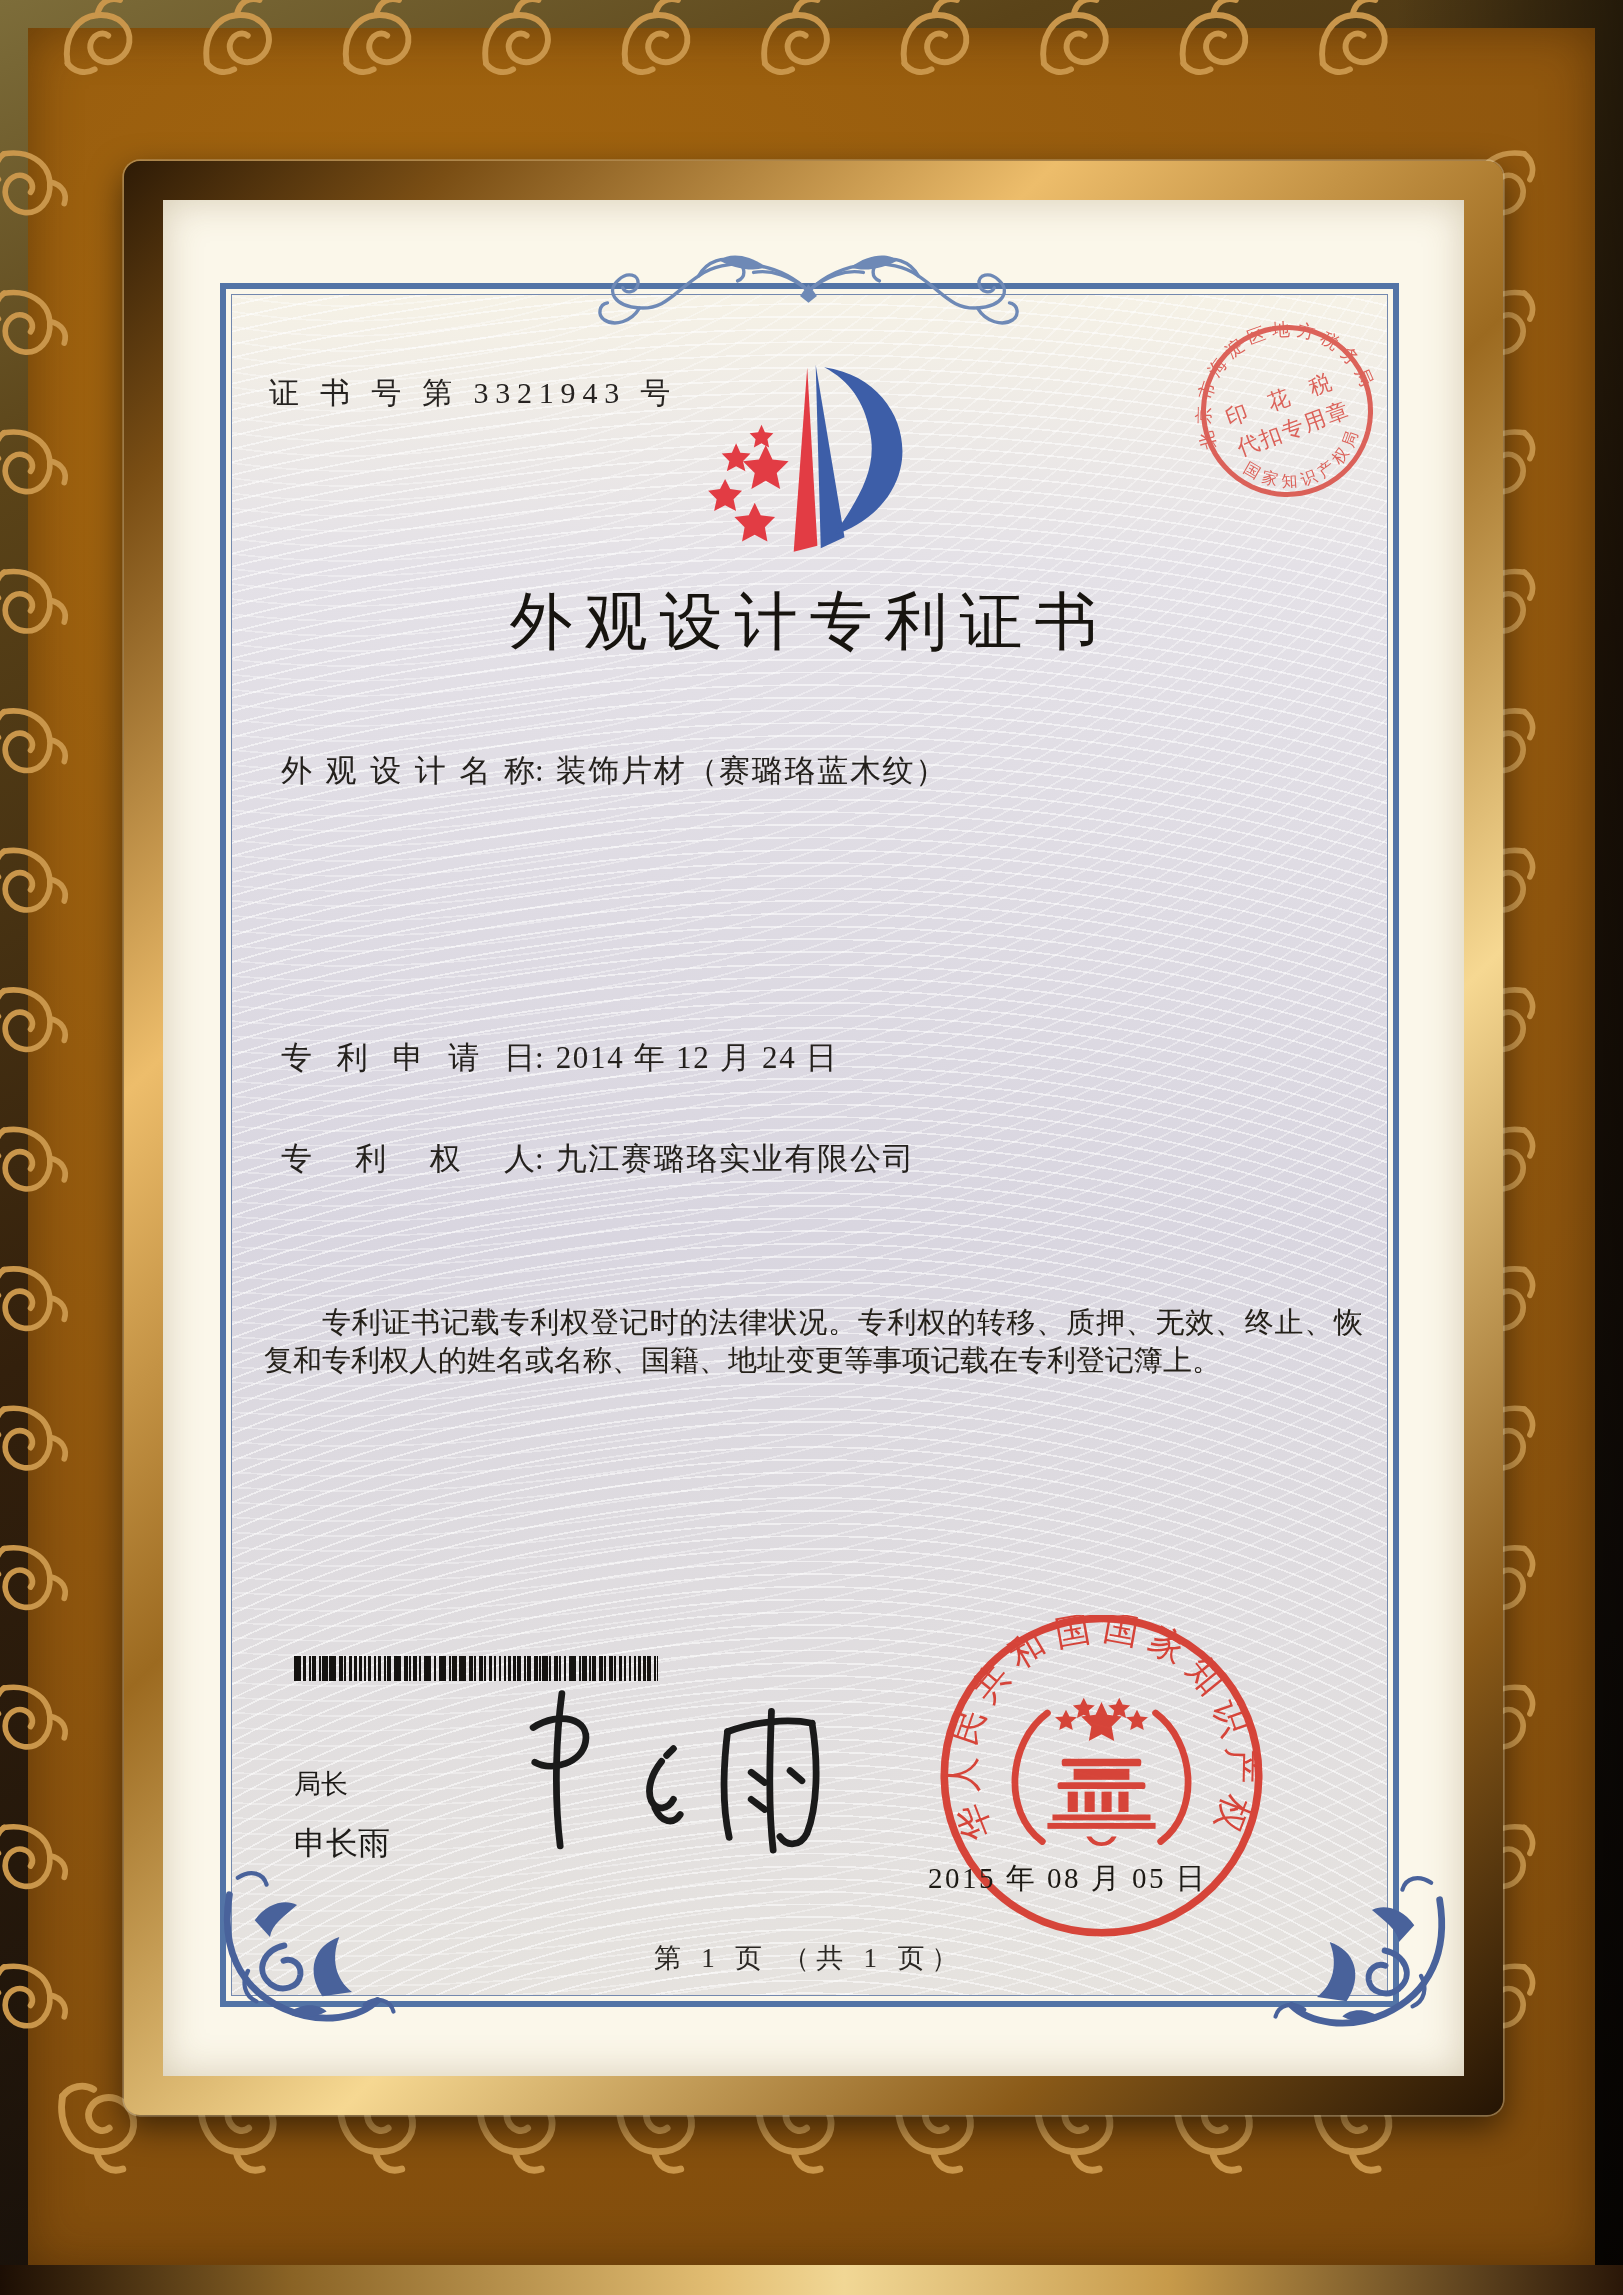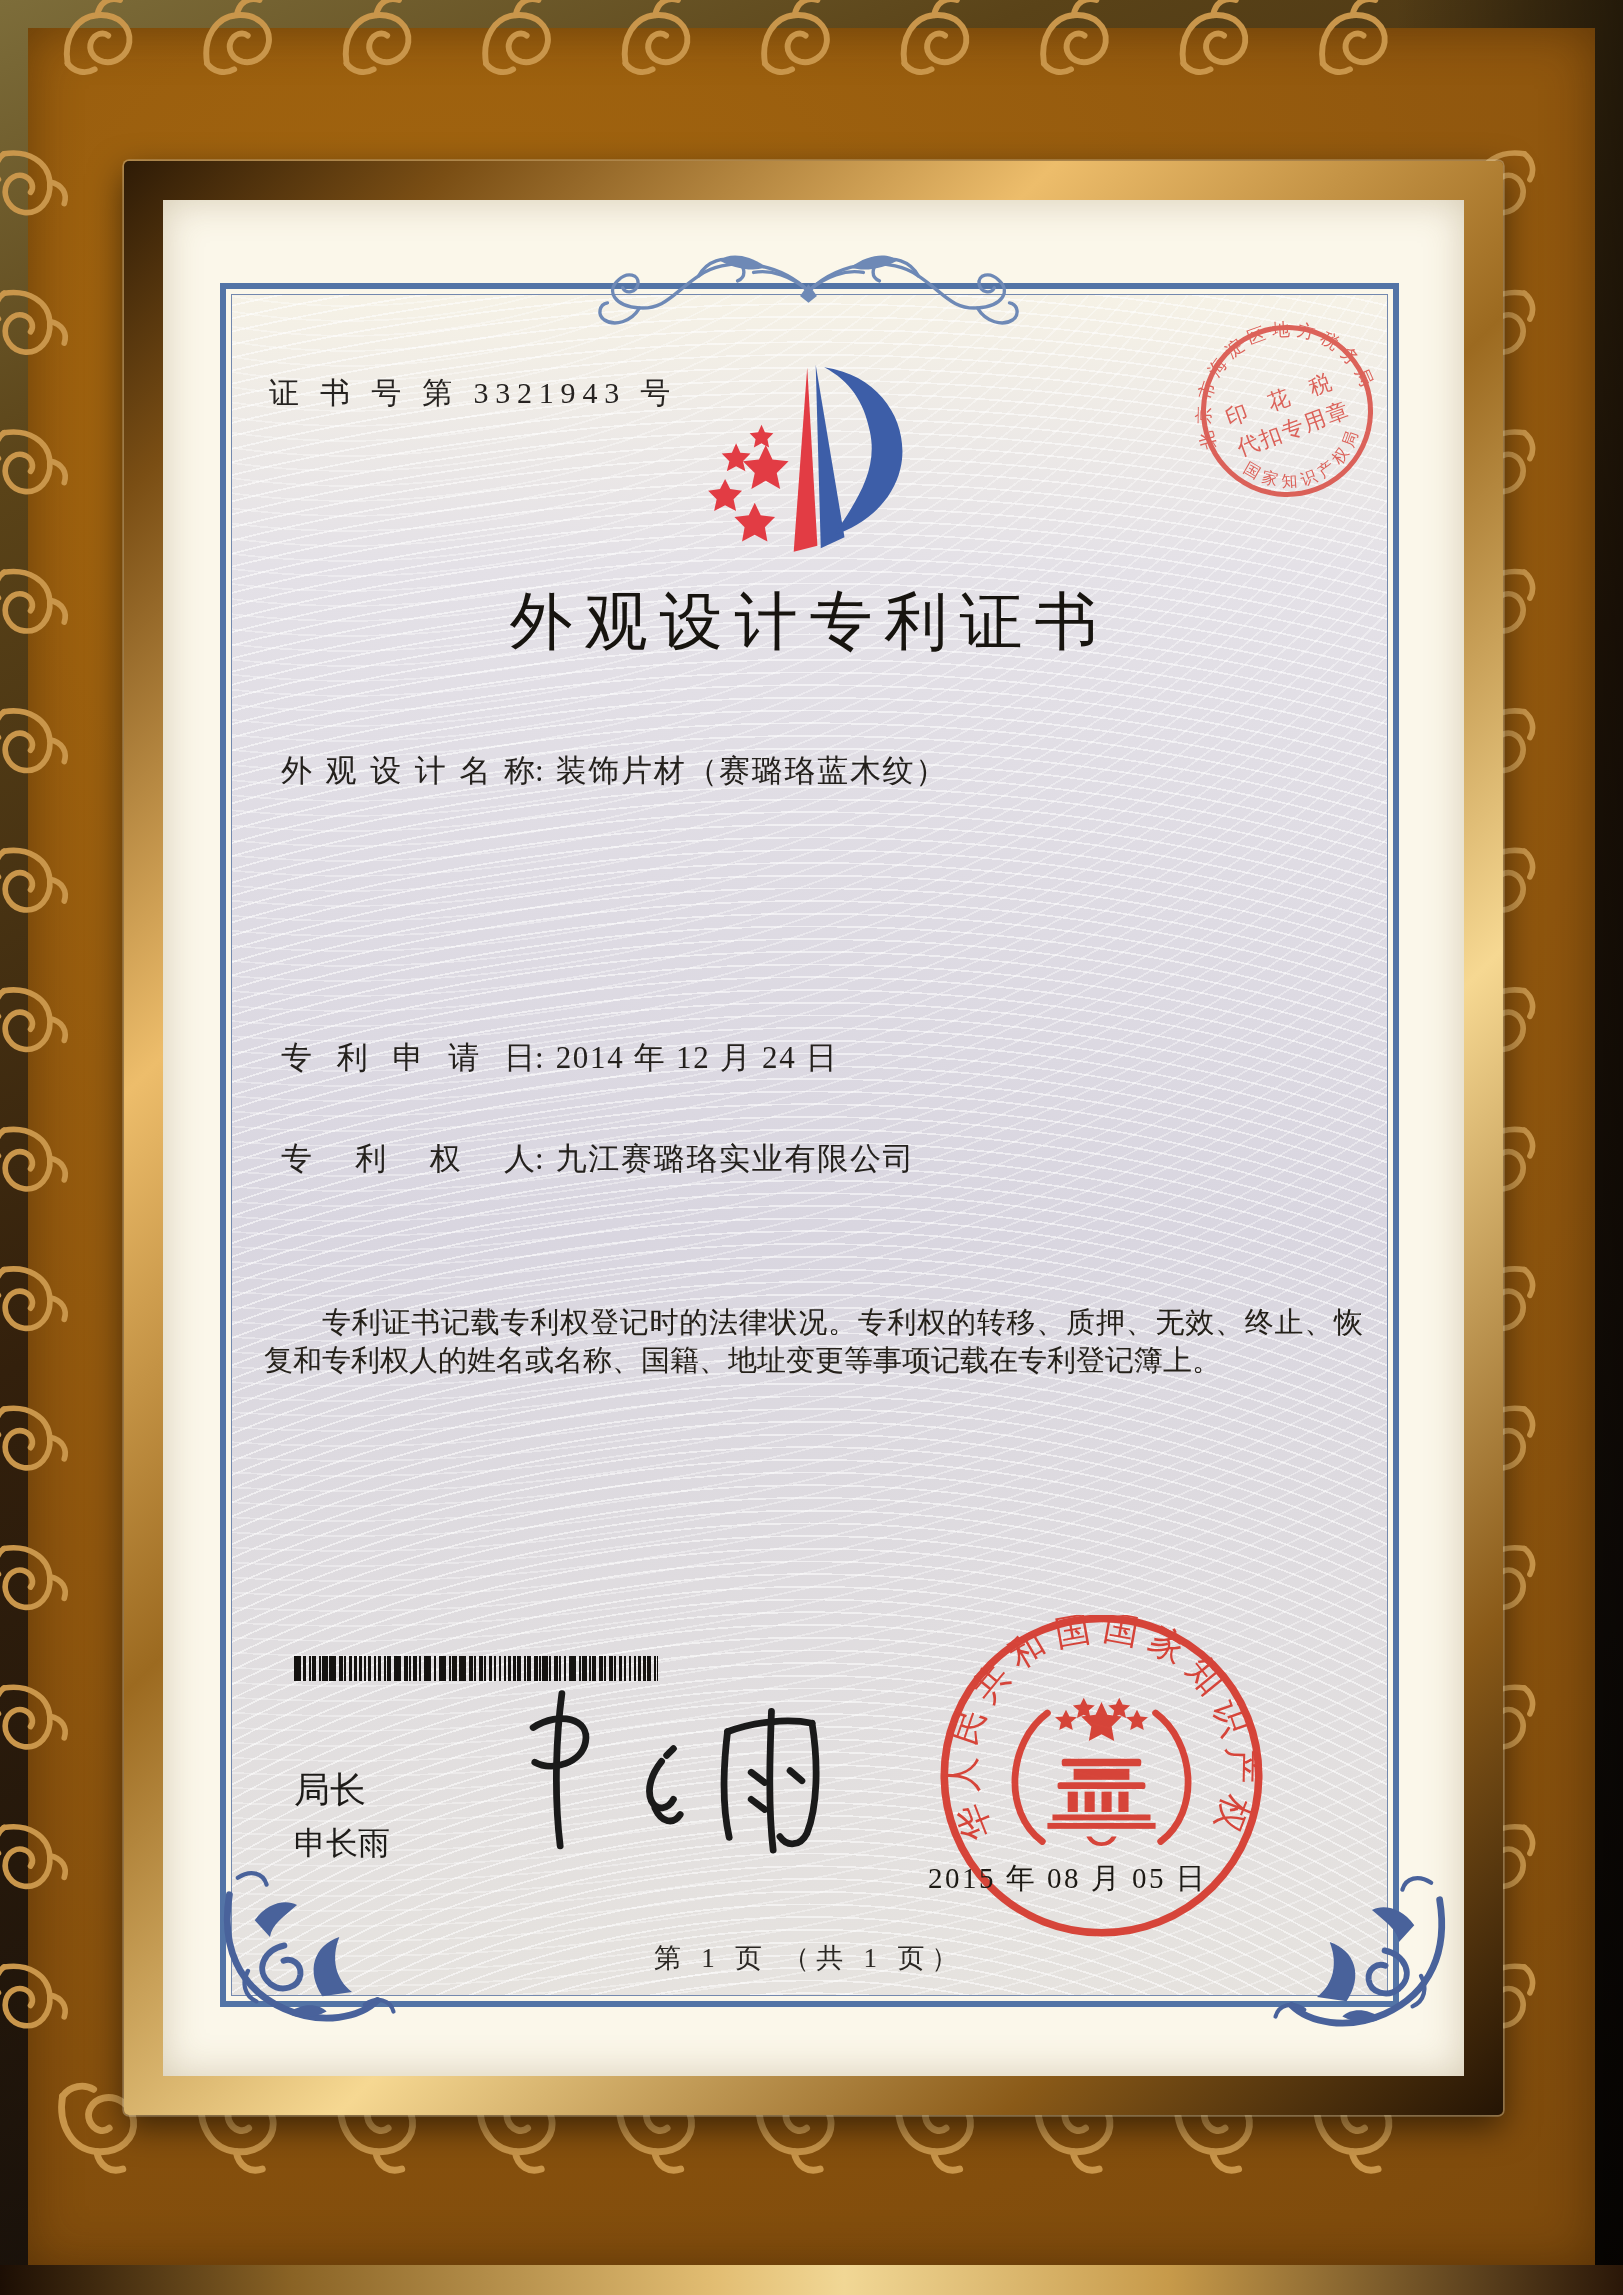--- a/index.html
+++ b/index.html
@@ -15,21 +15,21 @@
     background:linear-gradient(90deg,#1c0e04 0%,#8a6325 18%,#e2bd72 44%,#f1d795 52%,#c79a4a 72%,#2a1708 100%);
   }
   .mat{
     position:absolute;left:28px;top:28px;right:28px;bottom:28px;
     background:radial-gradient(circle at 28% 18%, #a4660f 0%, #8f560e 55%, #7d4a0c 100%);
     box-shadow:inset 0 0 51px rgba(40,20,0,.45);
   }
   .mat-decor{position:absolute;left:0;top:0;width:1623px;height:2295px;pointer-events:none;}
   .bevel{
     position:absolute;left:124px;top:161px;right:120px;bottom:180px;
-    border-radius:5px;
+    border-radius:16px;
     background:linear-gradient(135deg,#2e1b06 0%,#7a4e14 10%,#edbd6b 28%,#9c6a20 46%,#f6d892 65%,#8a5a18 85%,#241404 100%);
     box-shadow:0 0 0 1.7px rgba(255,248,220,.30), 0 12px 34px rgba(0,0,0,.55);
   }
   .paper{
     position:absolute;inset:39px;background:#fbf7ea;
     box-shadow:inset 0 0 39px rgba(120,90,40,.28);
   }
   .blue-frame{
     position:absolute;left:57px;top:83px;width:1179px;height:1724px;
     border:6px solid #5374a6; box-sizing:border-box;
@@ -50,21 +50,21 @@
   .field-value{letter-spacing:1.7px;}
   .body-paragraphs{left:101px;top:1103px;width:1099px;font-size:29px;line-height:38px;color:#242019;text-align:justify;}
   .body-paragraphs p{margin:0;text-indent:2em;}
   .barcode{
     left:131px;top:1456px;width:364px;height:25px;
     background:
       repeating-linear-gradient(90deg,#141210 0 1.7px,rgba(0,0,0,0) 1.7px 5px),
       repeating-linear-gradient(90deg,#141210 0 2.5px,rgba(0,0,0,0) 2.5px 9.3px),
       repeating-linear-gradient(90deg,rgba(0,0,0,0) 0 3.4px,#141210 3.4px 5px,rgba(0,0,0,0) 5px 14.4px);
   }
-  .director-role{left:131px;top:1566px;font-size:36px;font-family:"Liberation Sans","DejaVu Sans",sans-serif;color:#1d1b18;}
+  .director-role{left:131px;top:1566px;font-size:27px;font-family:"Liberation Sans","DejaVu Sans",sans-serif;color:#1d1b18;}
   .director-name{left:131px;top:1622px;font-size:32px;font-family:"Liberation Sans","DejaVu Sans",sans-serif;color:#1d1b18;}
   .issue-date{left:765px;top:1659px;font-size:29px;letter-spacing:2.5px;color:#1c1914;z-index:6;}
   .page-footer{left:57px;top:1740px;width:1179px;text-align:center;font-size:27px;letter-spacing:6.8px;color:#2a2723;}
   .seal-main{left:761px;top:1415px;z-index:5;}
   .seal-tax{left:1027px;top:114px;transform:rotate(-20deg);}
   .logo-box{left:524px;top:148px;}
   .sig-box{left:338px;top:1481px;z-index:7;}
   .flourish-bl{left:41px;top:1644px;}
   .flourish-br{left:1099px;top:1649px;transform:scaleX(-1);}
   .top-ornament{left:409px;top:42px;}

